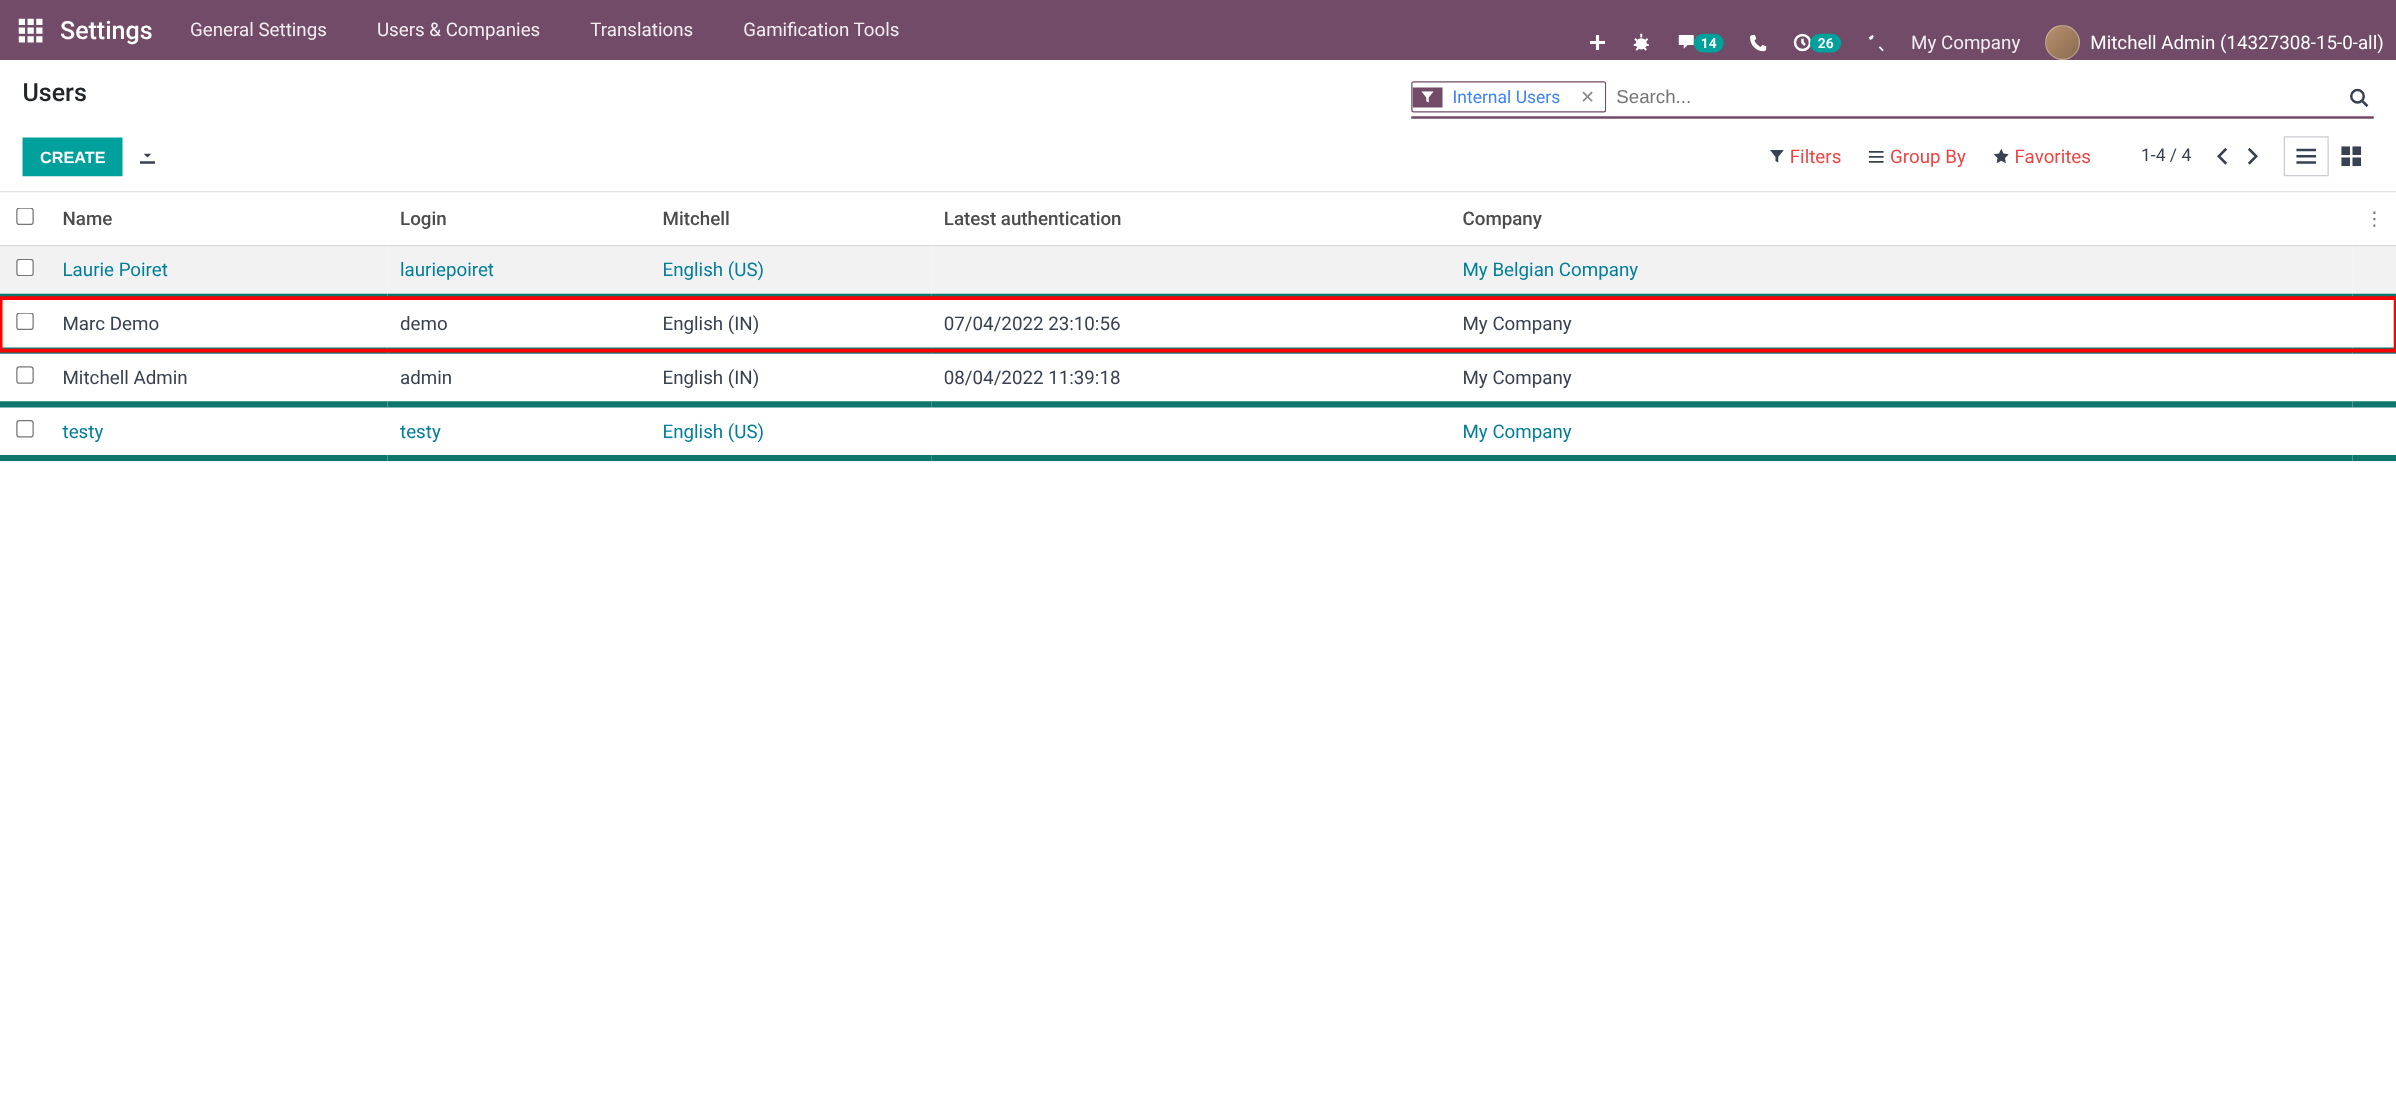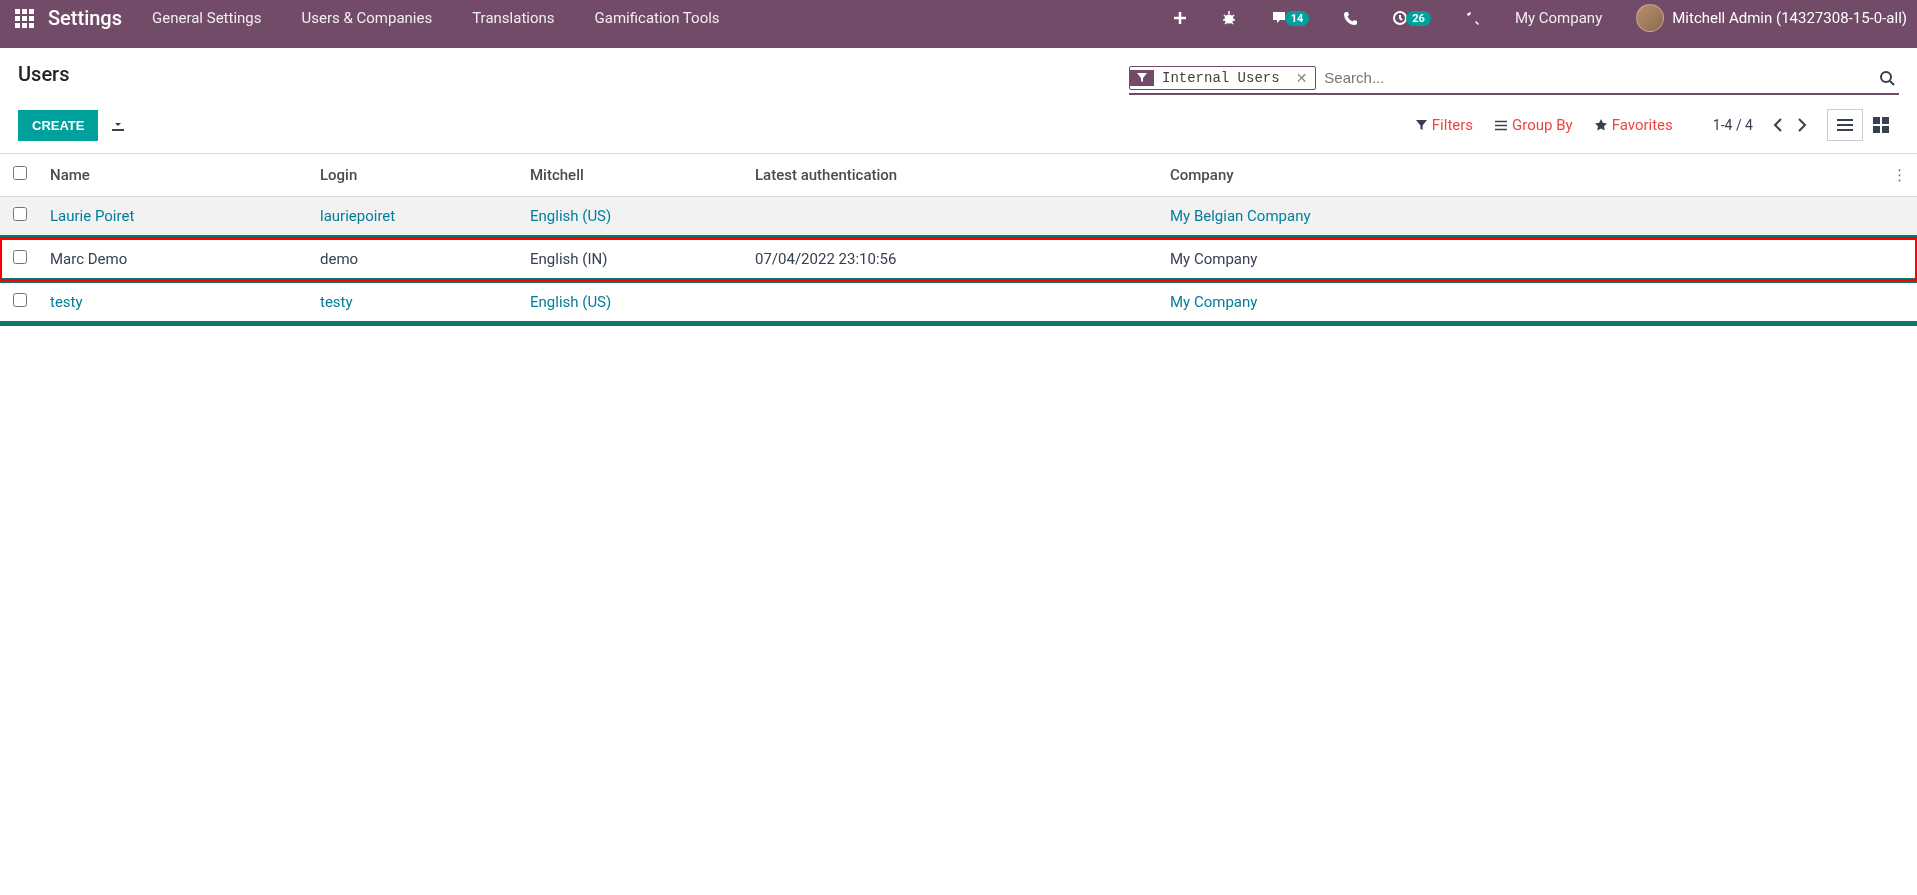--- a/index.html
+++ b/index.html
@@ -1,40 +1,40 @@
 <!DOCTYPE html>
 <html><head>
 <meta charset="utf-8">
 <style>
   * { box-sizing: border-box; margin: 0; padding: 0; }
   body { font-family: -apple-system, BlinkMacSystemFont, "Segoe UI", Roboto, Helvetica, Arial, sans-serif; font-size: 14px; color: #374151; background: #fff; }
   
   
-  .navbar { background: #714b67; color: #fff; height: 48px; display: flex; align-items: flex-end; padding: 16px 10px; }
+  .navbar { background: #714b67; color: #fff; height: 48px; display: flex; align-items: center; padding: 0 10px; }
   .navbar-left { display: flex; align-items: center; gap: 0; }
   .apps-icon { width: 28px; height: 28px; display: flex; align-items: center; justify-content: center; cursor: pointer; margin-right: 10px; }
   .apps-grid { display: grid; grid-template-columns: repeat(3, 5px); grid-template-rows: repeat(3, 5px); gap: 2px; }
   .apps-grid span { background: #fff; width: 5px; height: 5px; }
   .navbar-title { font-size: 20px; font-weight: 500; margin-right: 30px; }
   .navbar-menu { display: flex; gap: 40px; font-size: 15px; color: rgba(255,255,255,0.9); }
   .navbar-menu-item { cursor: pointer; }
-  .navbar-right { margin-left: auto; display: flex; align-items: center; gap: 34px; margin-top: 20px; }
+  .navbar-right { margin-left: auto; display: flex; align-items: center; gap: 20px; margin-top: 20px; }
   .navbar-icon { cursor: pointer; position: relative; color: rgba(255,255,255,0.9); display: flex; align-items: center; }
   .badge { background: #00a09d; color: #fff; font-size: 11px; font-weight: bold; padding: 1px 6px; border-radius: 10px; margin-left: -2px; }
   .user-section { display: flex; align-items: center; gap: 8px; cursor: pointer; }
   .avatar { width: 28px; height: 28px; border-radius: 50%; background: linear-gradient(135deg, #b8906e, #8a6a4f); border: 1px solid rgba(255,255,255,0.3); }
   
   
   .control-panel { padding: 14px 18px 12px 18px; border-bottom: 1px solid #d8dadd; }
   .cp-top { display: flex; justify-content: space-between; align-items: flex-start; }
   .breadcrumb-title { font-size: 20px; font-weight: 500; color: #212529; }
   .search-box { flex: 0 0 770px; display: flex; align-items: center; border-bottom: 2px solid #714b67; padding: 3px 0; }
   .search-facet { display: inline-flex; align-items: center; border: 1px solid #714b67; border-radius: 2px; overflow: hidden; font-size: 14px; }
   .facet-icon { background: #714b67; color: #fff; padding: 3px 7px; display: flex; align-items: center; }
-  .facet-label { padding: 3px 8px; color: #404040; font-family: Liberation Mono, monospace; }
+  .facet-label { padding: 3px 8px; color: #3b82f6; }
   .facet-remove { padding: 3px 8px; color: #888; cursor: pointer; }
   .search-input { border: none; outline: none; flex: 1; padding: 4px 8px; font-size: 15px; }
   .search-icon-btn { cursor: pointer; color: #374151; padding: 0 4px; }
   .cp-bottom { display: flex; justify-content: space-between; align-items: center; margin-top: 14px; }
   .cp-left { display: flex; align-items: center; gap: 12px; }
   .btn-create { background: #00a09d; color: #fff; border: none; padding: 8px 14px; font-size: 13px; font-weight: bold; cursor: pointer; }
   .btn-import { color: #374151; cursor: pointer; }
   .cp-right { display: flex; align-items: center; gap: 40px; }
   .search-options { display: flex; gap: 22px; font-size: 15px; margin-left:12px; }
   .search-option { cursor: pointer; display: flex; align-items: center; gap: 5px; color: #ef4444; }
@@ -250,20 +250,29 @@
     <td class="checkbox-cell"><input type="checkbox" style=""></td>
     <td class="text-normal">Marc Demo</td>
     <td class="text-normal">demo</td>
     <td class="text-normal">English (IN)</td>
     <td class="text-normal">07/04/2022 23:10:56</td>
     <td class="text-normal">My Company</td>
     <td></td>
   </tr>
         <tr>
     <td class="checkbox-cell"><input type="checkbox" style=""></td>
+    <td class="text-normal">Mitchell Admin</td>
+    <td class="text-normal">admin</td>
+    <td class="text-normal">English (IN)</td>
+    <td class="text-normal">08/04/2022 11:39:18</td>
+    <td class="text-normal">My Company</td>
+    <td></td>
+  </tr>
+        <tr>
+    <td class="checkbox-cell"><input type="checkbox" style=""></td>
     <td class="link-text">testy</td>
     <td class="link-text">testy</td>
     <td class="link-text">English (US)</td>
     <td class="link-text"></td>
     <td class="link-text">My Company</td>
     <td></td>
   </tr>
       </tbody>
   </table>
 </div>

